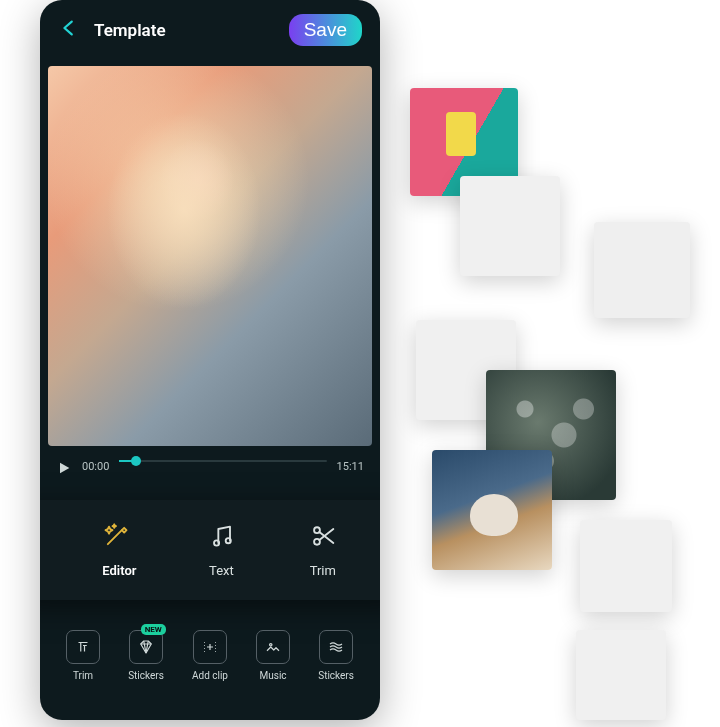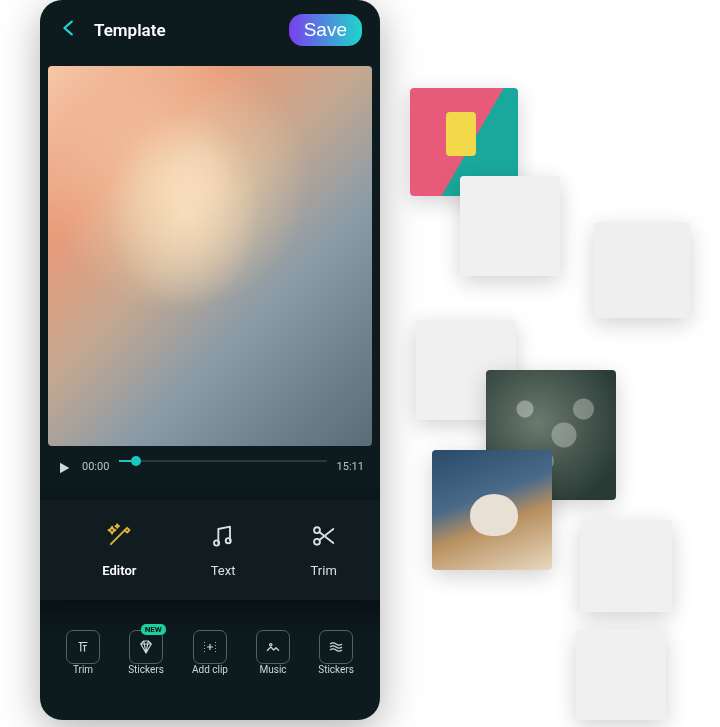--- a/index.html
+++ b/index.html
@@ -105,40 +105,40 @@
     background: #111c20;
     border-radius: 10px;
     box-shadow: 0 8px 30px rgba(0,0,0,0.5);
     display: flex;
     justify-content: space-around;
     padding: 22px 40px;
   }
   .tab {
     display: flex;
     flex-direction: column;
-    align-items: center;
     gap: 10px;
     color: #d9e0e0;
     font-size: 13px;
     cursor: pointer;
     margin-left: 20px;
   }
   .tab.active { color: #e0b43a; }
   .tab.active .tab-label { color: #fff; font-weight: 600; }
   .tab svg { width: 28px; height: 28px; }
   .spacer-tabs { height: 120px; }
   .tool-row {
     display: flex;
     justify-content: space-around;
     padding: 10px 12px 18px;
   }
   .tool {
     display: flex;
     flex-direction: column;
     align-items: center;
+    gap: 6px;
     color: #cfd8d8;
     font-size: 10px;
     cursor: pointer;
     position: relative;
   }
   .tool-icon {
     width: 34px; height: 34px;
     border: 1.5px solid #556066;
     border-radius: 7px;
     display: flex;

